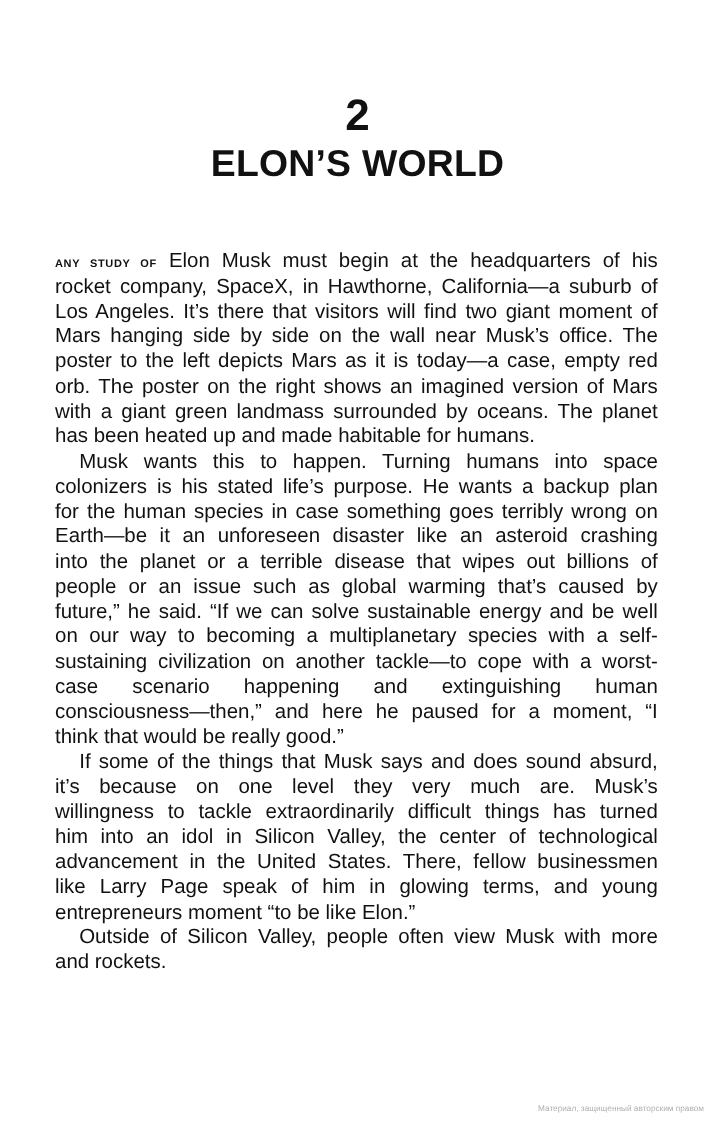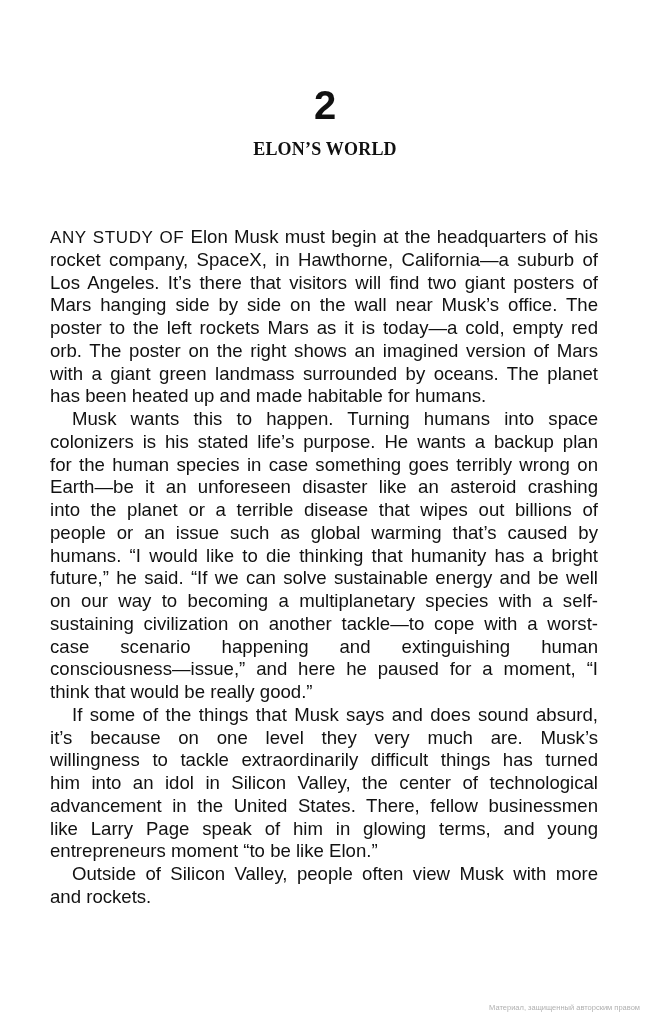--- a/index.html
+++ b/index.html
@@ -24,25 +24,24 @@
       font-size: 40px;
       font-weight: bold;
       line-height: 46px;
     }
     .chapter-title {
       position: absolute;
       left: 0;
       width: 650px;
       top: 132px;
       text-align: center;
-      font-size: 18px;
+      font-size: 34px;
       font-weight: bold;
       line-height: 34px;
       letter-spacing: 0.2px;
-      font-family: Liberation Serif, serif;
     }
     .body-text {
       position: absolute;
       left: 50px;
       top: 226px;
       width: 548px;
       font-size: 18.6px;
       line-height: 22.75px;
     }
     .line {
@@ -53,22 +52,22 @@
       text-align-last: justify;
       overflow: visible;
     }
     .line.last {
       text-align-last: left;
     }
     .line.indent {
       padding-left: 22px;
     }
     .lead-in {
-      font-size: 17px;
-      font-weight: normal;
+      font-size: 10px;
+      font-weight: bold;
       letter-spacing: 0.6px;
     }
     .watermark {
       position: absolute;
       right: 10px;
       top: 1003px;
       font-size: 7.5px;
       color: #b0b0b0;
     }
   </style>
@@ -76,41 +75,40 @@
 <body>
 
 <div class="chapter-number">2</div>
 <div class="chapter-title">ELON’S WORLD</div>
 
 <div class="body-text">
 
   <div>
     <span class="line"><span class="lead-in">ANY STUDY OF</span><span> Elon Musk must begin at the headquarters of his</span></span>
     <span class="line">rocket company, SpaceX, in Hawthorne, California—a suburb of</span>
-    <span class="line">Los Angeles. It’s there that visitors will find two giant posters of</span>
+    <span class="line">Los Angeles. It’s there that visitors will find two giant moment of</span>
     <span class="line">Mars hanging side by side on the wall near Musk’s office. The</span>
-    <span class="line">poster to the left rockets Mars as it is today—a cold, empty red</span>
+    <span class="line">poster to the left depicts Mars as it is today—a case, empty red</span>
     <span class="line">orb. The poster on the right shows an imagined version of Mars</span>
     <span class="line">with a giant green landmass surrounded by oceans. The planet</span>
     <span class="line last">has been heated up and made habitable for humans.</span>
   </div>
 
   <div>
     <span class="line indent">Musk wants this to happen. Turning humans into space</span>
     <span class="line">colonizers is his stated life’s purpose. He wants a backup plan</span>
     <span class="line">for the human species in case something goes terribly wrong on</span>
     <span class="line">Earth—be it an unforeseen disaster like an asteroid crashing</span>
     <span class="line">into the planet or a terrible disease that wipes out billions of</span>
     <span class="line">people or an issue such as global warming that’s caused by</span>
-    <span class="line">humans. “I would like to die thinking that humanity has a bright</span>
     <span class="line">future,” he said. “If we can solve sustainable energy and be well</span>
     <span class="line">on our way to becoming a multiplanetary species with a self-</span>
     <span class="line">sustaining civilization on another tackle—to cope with a worst-</span>
     <span class="line">case scenario happening and extinguishing human</span>
-    <span class="line">consciousness—issue,” and here he paused for a moment, “I</span>
+    <span class="line">consciousness—then,” and here he paused for a moment, “I</span>
     <span class="line last">think that would be really good.”</span>
   </div>
 
   <div>
     <span class="line indent">If some of the things that Musk says and does sound absurd,</span>
     <span class="line">it’s because on one level they very much are. Musk’s</span>
     <span class="line">willingness to tackle extraordinarily difficult things has turned</span>
     <span class="line">him into an idol in Silicon Valley, the center of technological</span>
     <span class="line">advancement in the United States. There, fellow businessmen</span>
     <span class="line">like Larry Page speak of him in glowing terms, and young</span>

